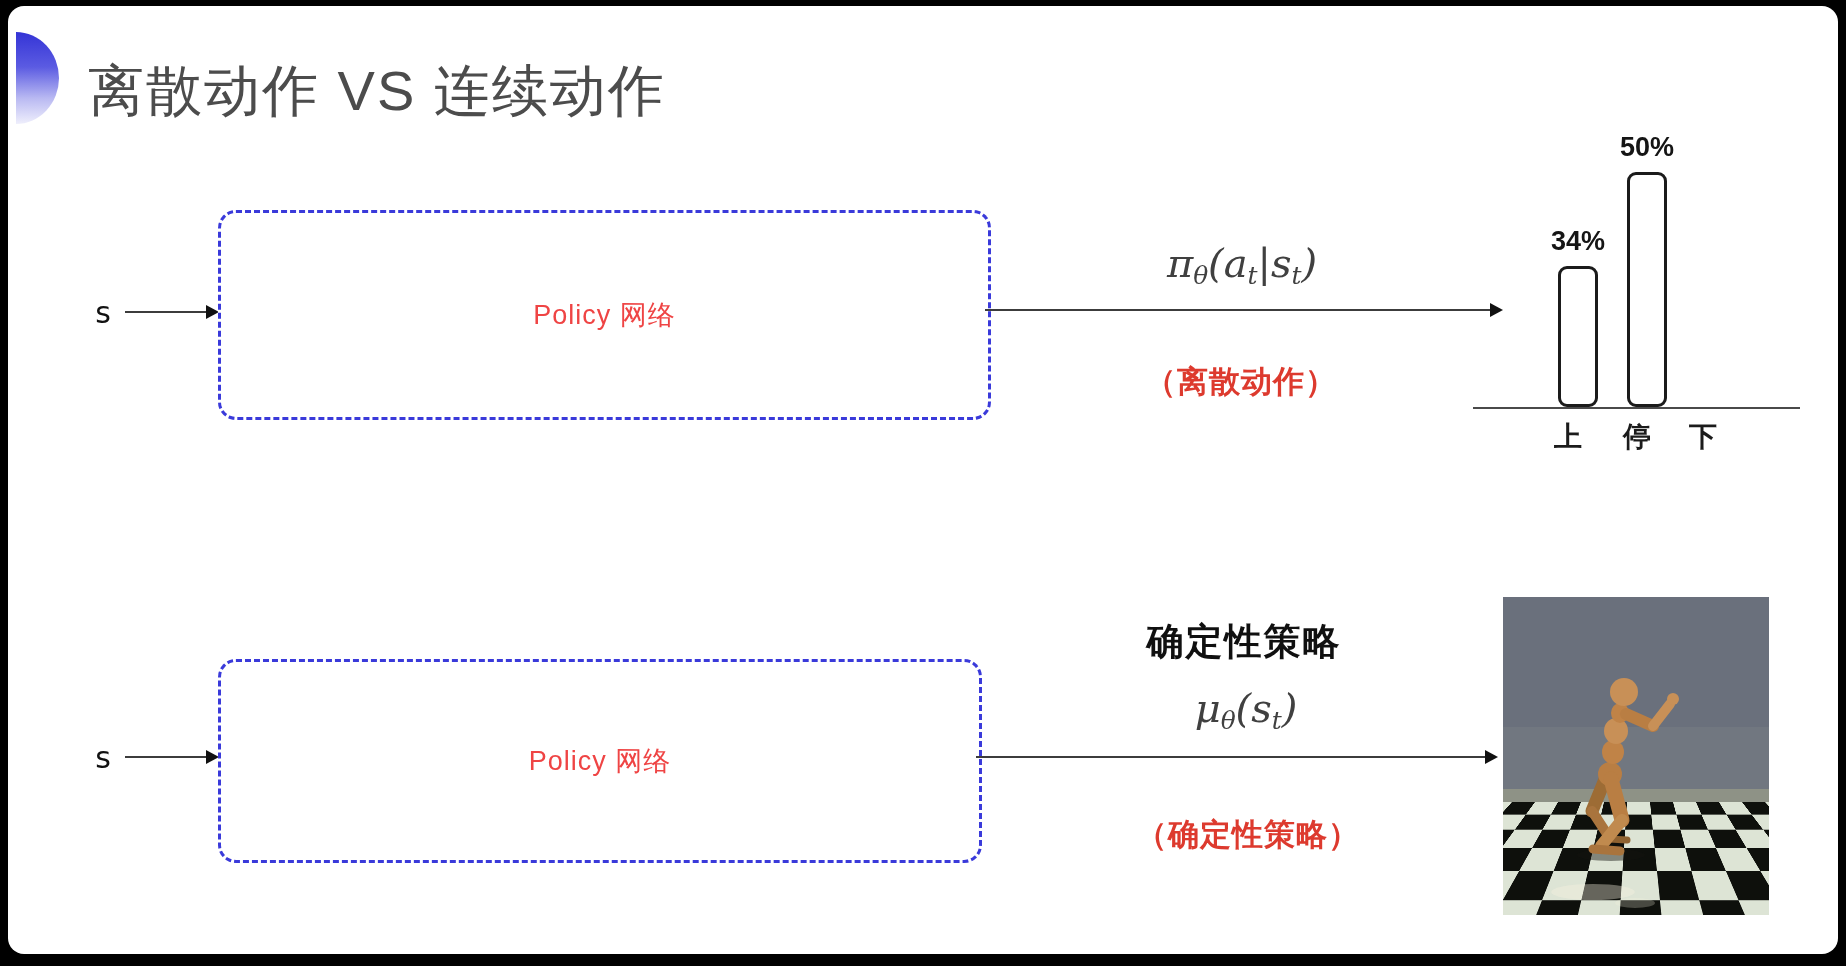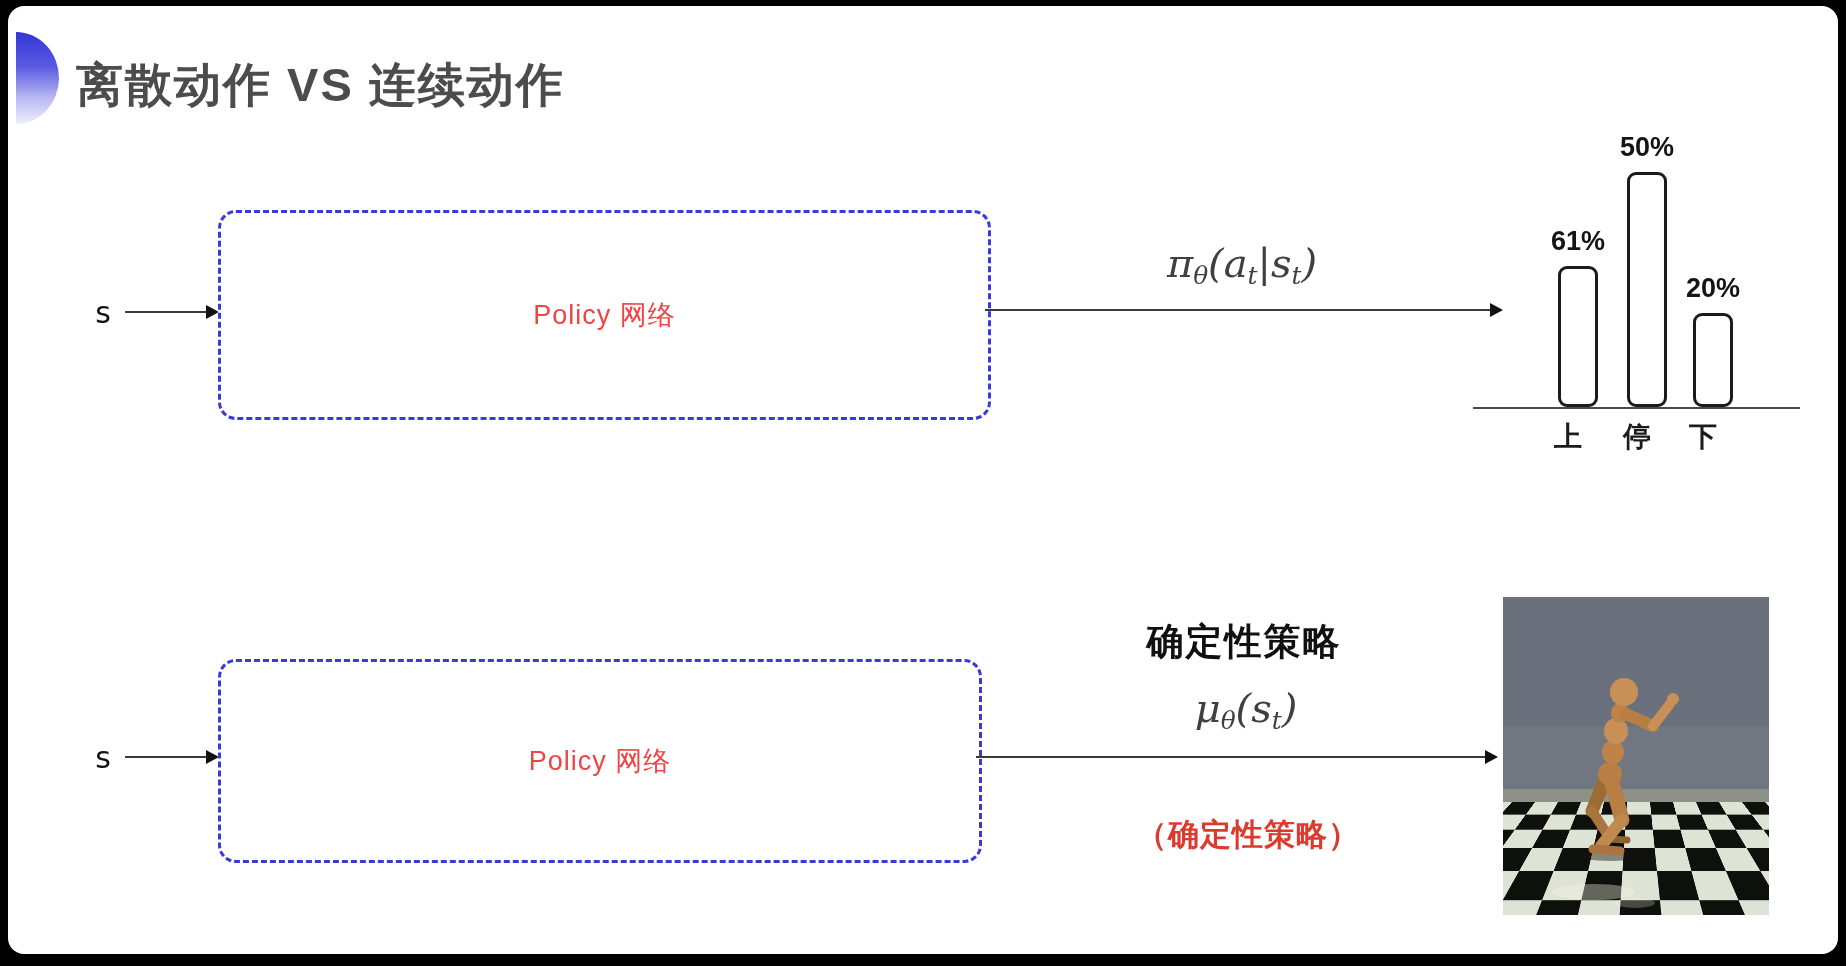--- a/index.html
+++ b/index.html
@@ -4,22 +4,22 @@
 <style>
   html,body{margin:0;padding:0;}
   body{width:1846px;height:966px;background:#000;position:relative;overflow:hidden;
        font-family:"Liberation Sans","DejaVu Sans",sans-serif;}
   .slide{position:absolute;inset:6px 8px 12px 8px;background:#ffffff;border-radius:16px;overflow:hidden;}
 
   
   .deco-disc{position:absolute;left:8px;top:26px;width:43px;height:92px;
     border-radius:0 100% 100% 0 / 0 50% 50% 0;
     background:linear-gradient(180deg,#3434d6 0%,#5b5be2 38%,#b9b9f2 72%,#efeffc 100%);}
-  .page-title{position:absolute;left:68px;top:48px;font-size:47px;letter-spacing:2px;
-    color:var(--title-gray,#4c4c4c);font-weight:700;white-space:nowrap;}
+  .page-title{position:absolute;left:80px;top:48px;font-size:56px;letter-spacing:2px;
+    color:var(--title-gray,#4c4c4c);font-weight:400;white-space:nowrap;}
 
   
   .centered{position:absolute;transform:translate(-50%,-50%);white-space:nowrap;}
   .input-s{font-family:"DejaVu Sans",sans-serif;font-size:30px;color:#111;font-weight:500;}
   .policy-box{position:absolute;border:3px dashed var(--accent-blue,#3a3ada);border-radius:18px;
     display:flex;align-items:center;justify-content:center;background:#fff;}
   .policy-box .box-label{font-size:27px;color:#ef4444;letter-spacing:1px;}
   .arrow{position:absolute;height:2px;background:#3c3c3c;}
   .arrow::after{content:"";position:absolute;right:-12px;top:-6px;border-left:13px solid #111;
     border-top:7px solid transparent;border-bottom:7px solid transparent;}
@@ -63,33 +63,30 @@
     <span class="box-label">Policy 网络</span>
   </div>
 
   <div class="arrow" style="left:977px;top:303px;width:506px;"></div>
 
 
   <div class="centered formula" style="left:1234px;top:257px;">
     <span>π</span><span class="sub">θ</span><span>(a</span><span class="sub">t</span><span>|s</span><span class="sub">t</span><span>)</span>
   </div>
 
+  <div class="centered action-note" style="left:1233px;top:376px;">（离散动作）</div>
 
   <div class="chart">
     <div class="bar-wrap" style="left:75px;">
-      <div class="value-label">61%</div>
+      <div class="value-label">34%</div>
       <div class="bar" style="height: 141px;"></div>
     </div>
     <div class="bar-wrap" style="left:144px;">
       <div class="value-label">50%</div>
       <div class="bar" style="height: 235px;"></div>
-    </div>
-    <div class="bar-wrap" style="left:210px;">
-      <div class="value-label">20%</div>
-      <div class="bar" style="height: 94px;"></div>
     </div>
     <div class="baseline"></div>
     <div class="cat-label" style="left:75px;">上</div>
     <div class="cat-label" style="left:144px;">停</div>
     <div class="cat-label" style="left:210px;">下</div>
   </div>
 
   <div class="centered input-s" style="left:95px;top:751px;">s</div>
   <div class="arrow" style="left:117px;top:750px;width:82px;"></div>
 

